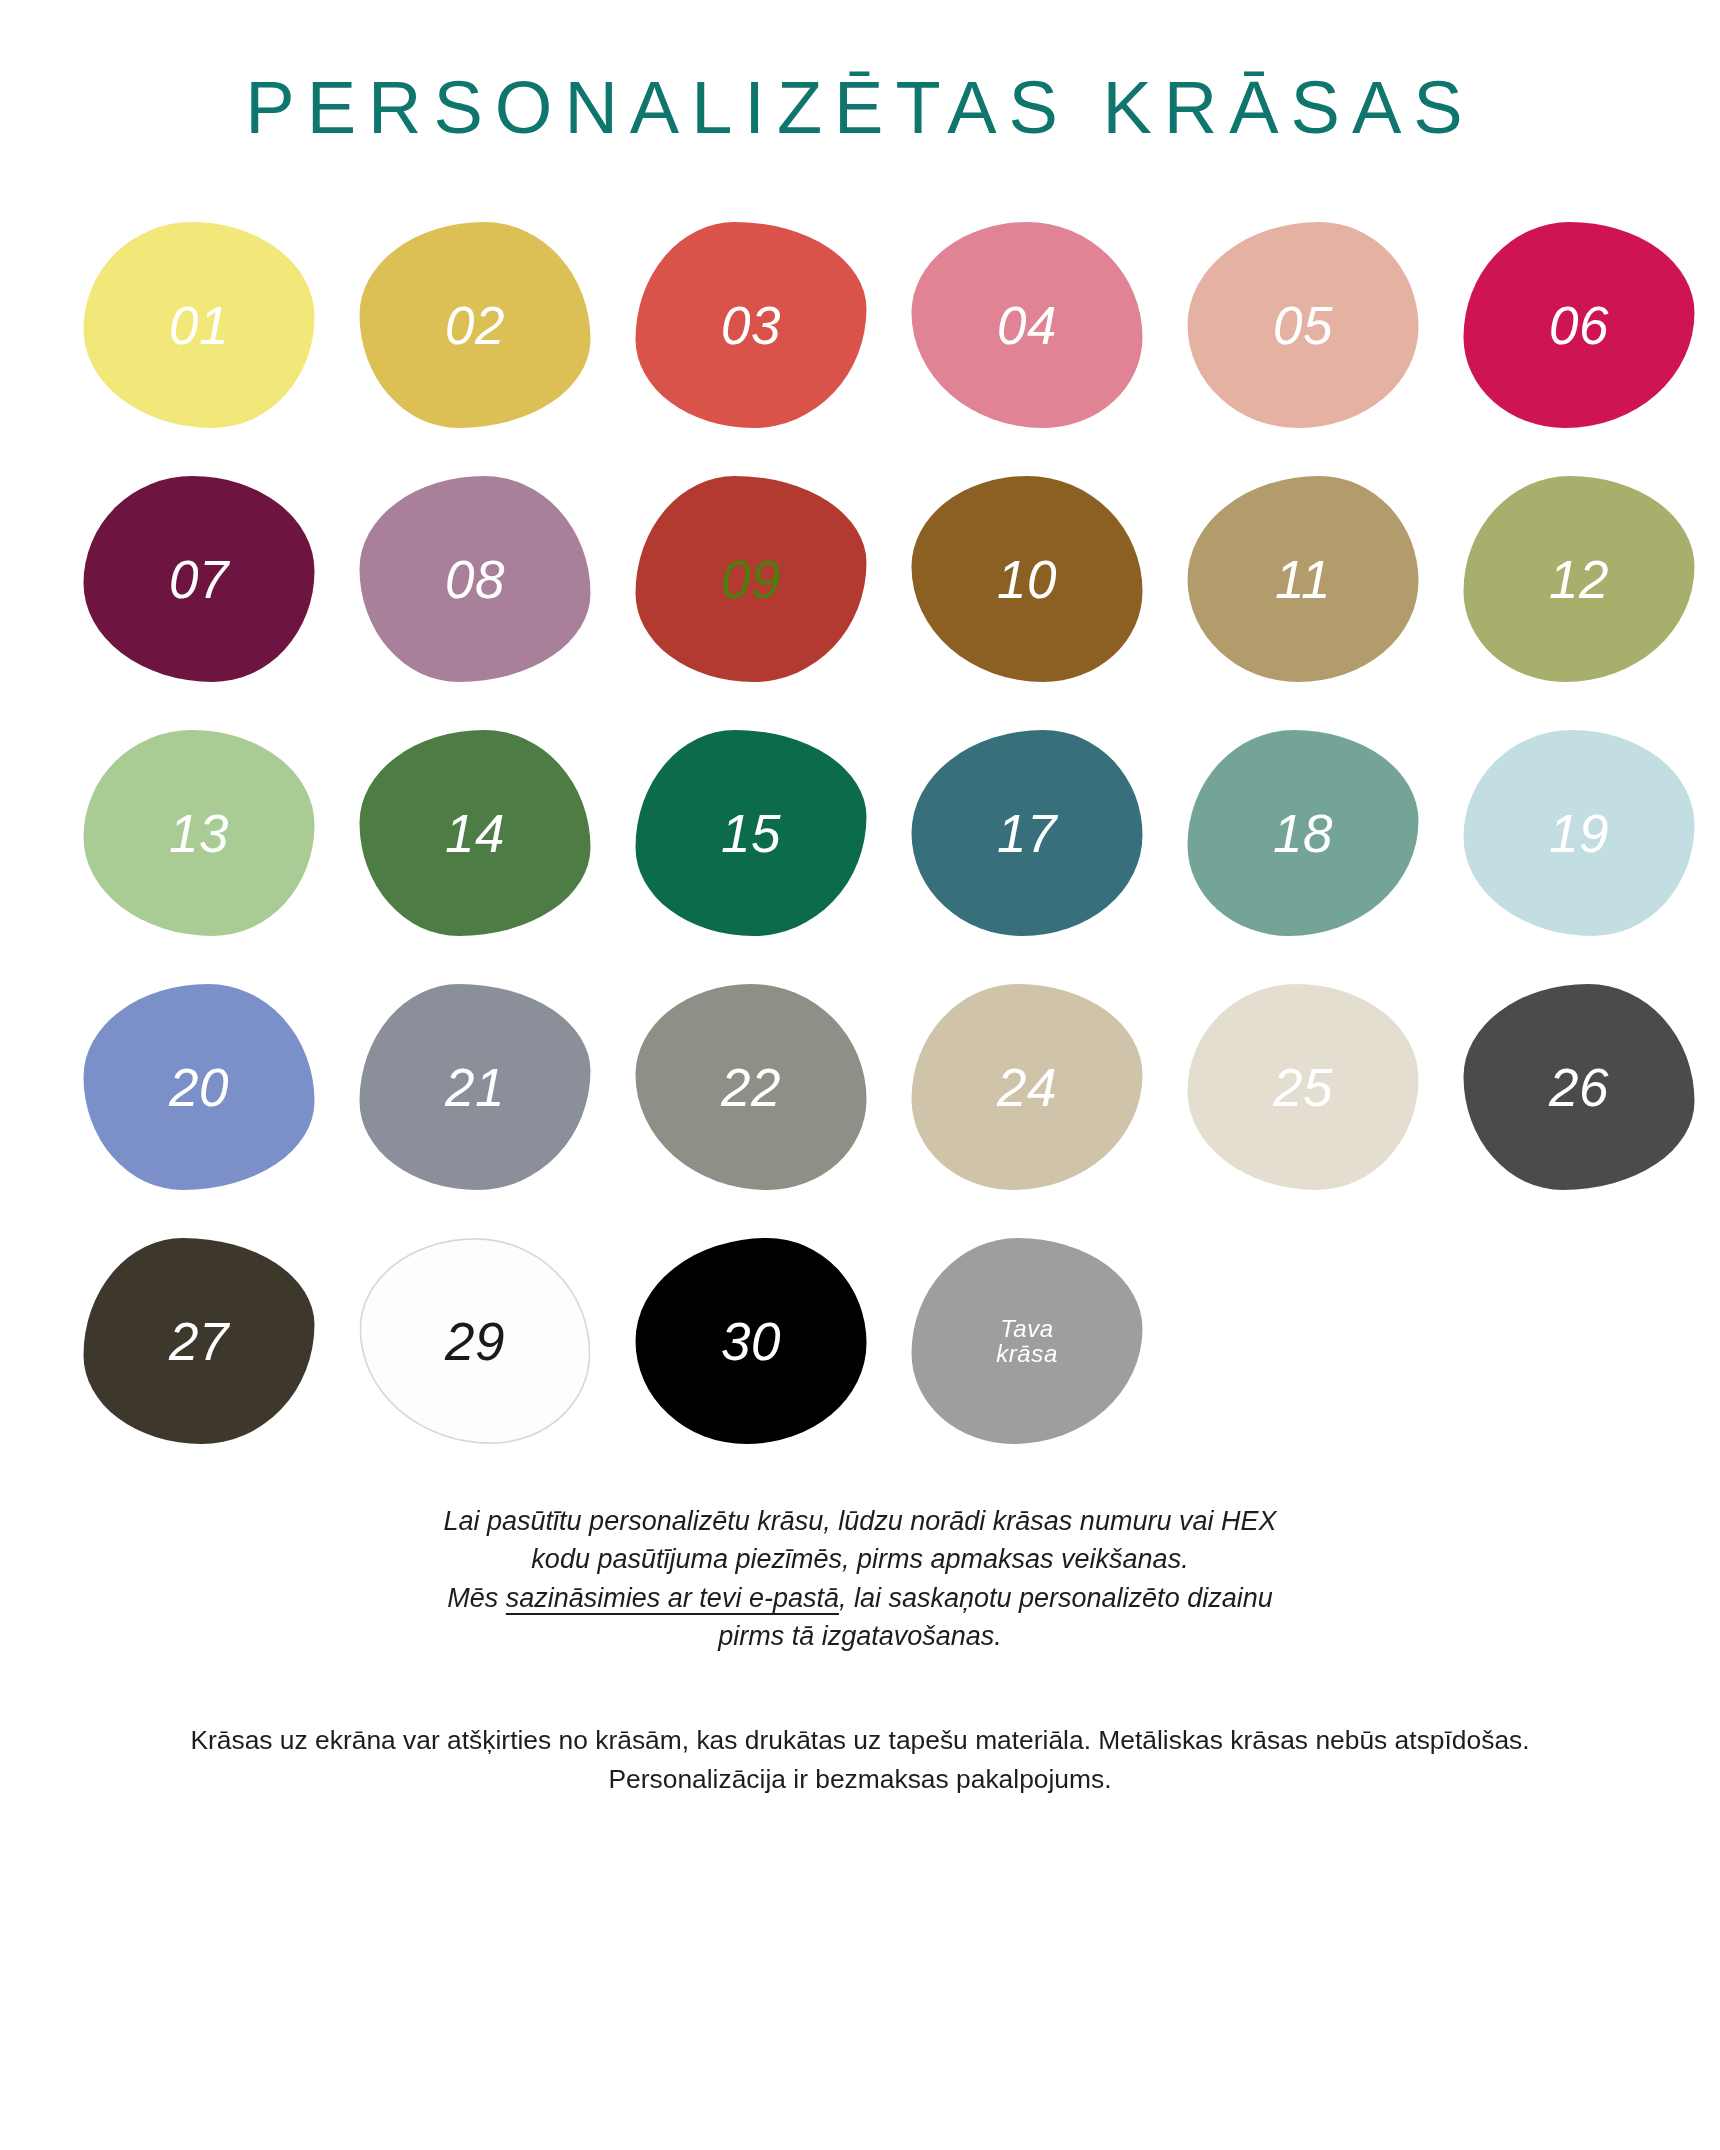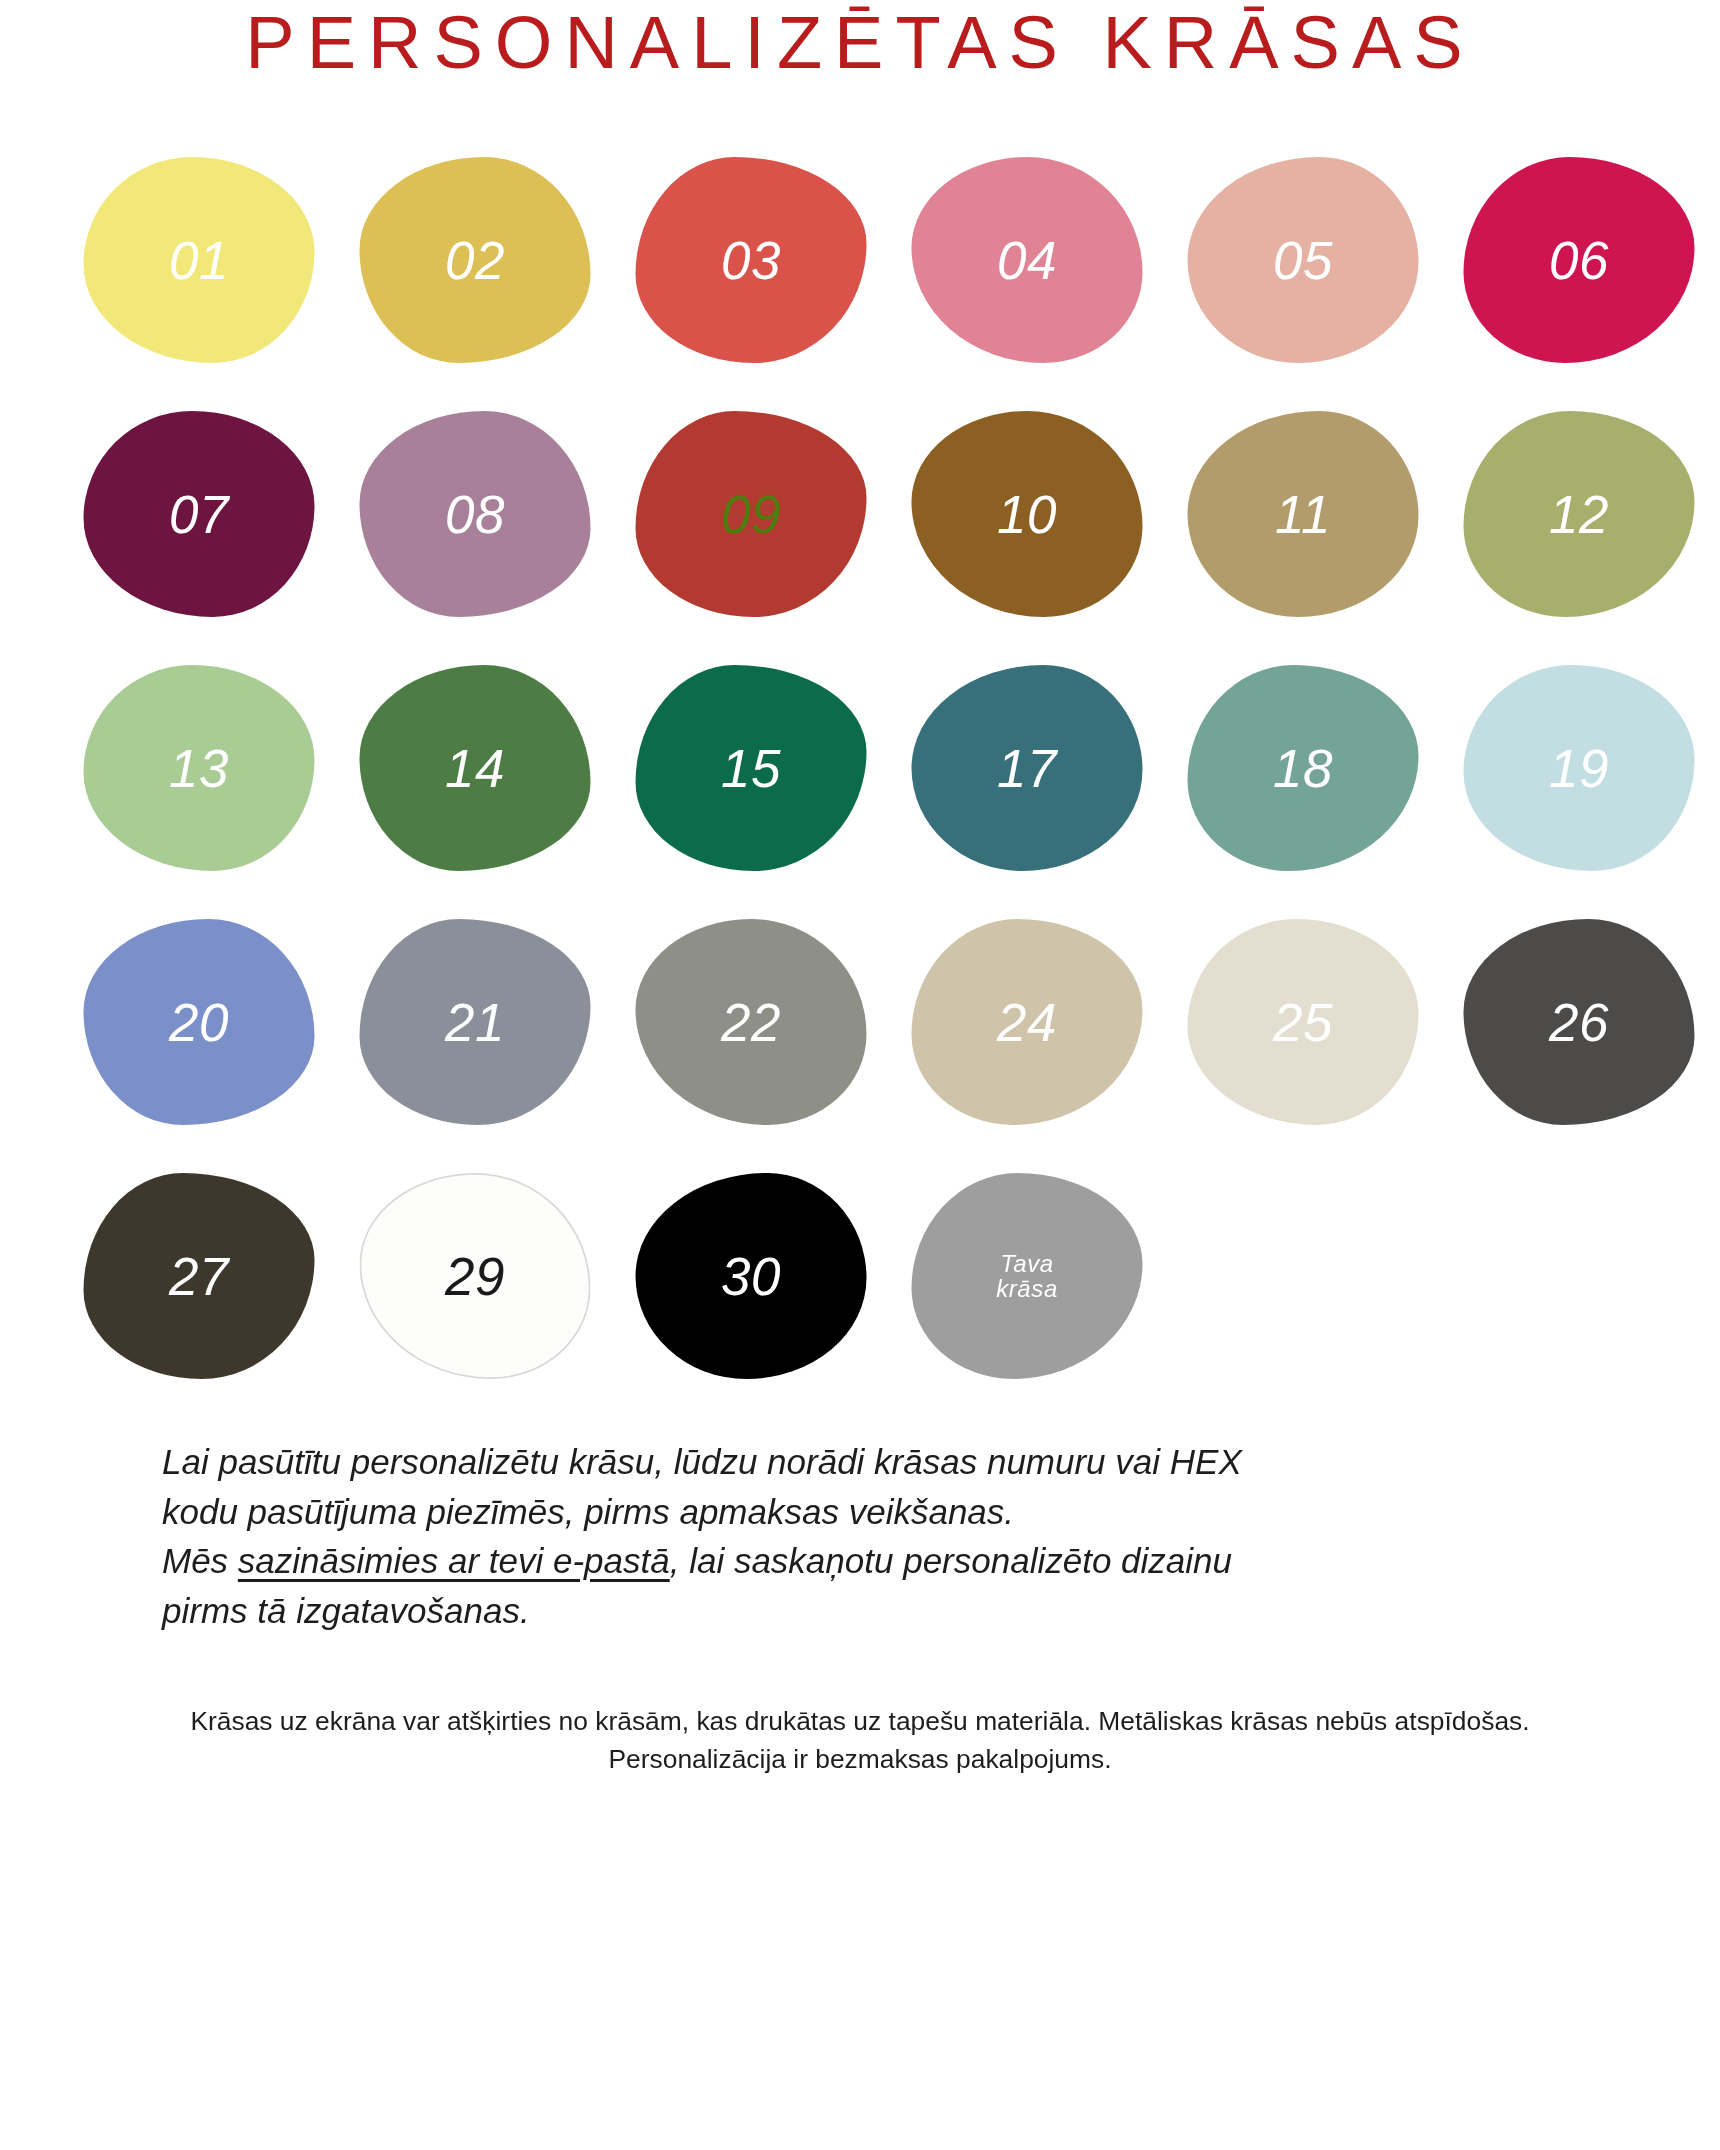--- a/index.html
+++ b/index.html
@@ -22,22 +22,23 @@
     position: relative;
     box-sizing: border-box;
   }
 
   
   .title {
     text-align: center;
     font-size: 74px;
     letter-spacing: 12px;
     font-weight: 400;
-    color: #b91c1c;
+    color: #0f766e;
     margin: 0;
+    padding-top: 65px;
     font-family: "Liberation Sans", sans-serif;
     white-space: nowrap;
   }
 
   
   .grid {
     margin: 65px auto 0 auto;
     width: 1564px;
     display: grid;
     grid-template-columns: repeat(6, 1fr);
@@ -90,23 +91,23 @@
     font-size: 24px;
     text-align: center;
     line-height: 1.05;
     white-space: pre-line;
   }
 
   
   .body-copy {
     margin: 51px auto 0 auto;
     width: 1396px;
-    text-align: left;
+    text-align: center;
     font-style: italic;
-    font-size: 35px;
+    font-size: 27px;
     line-height: 1.42;
     color: #1d1d1d;
     white-space: nowrap;
   }
   .body-copy .line { display: block; }
   .body-copy u { text-decoration: underline; text-underline-offset: 5.5px; }
 
   .footnote {
     margin: 66px auto 0 auto;
     width: 1720px;

